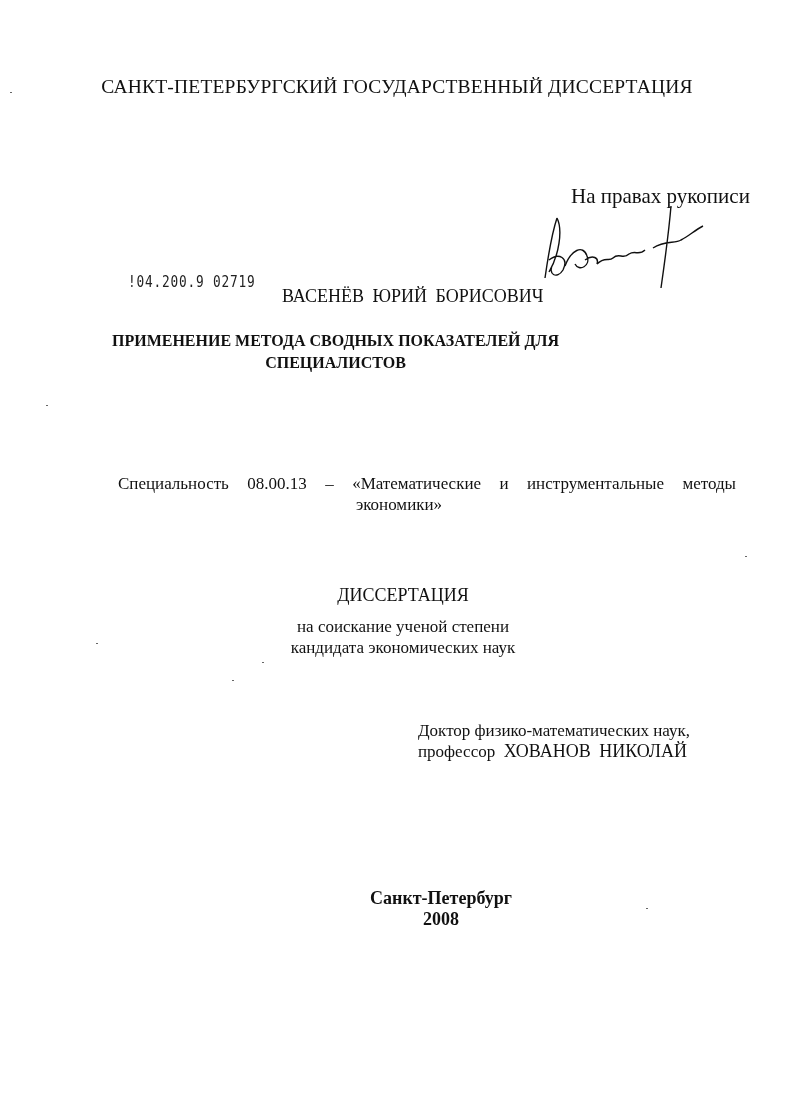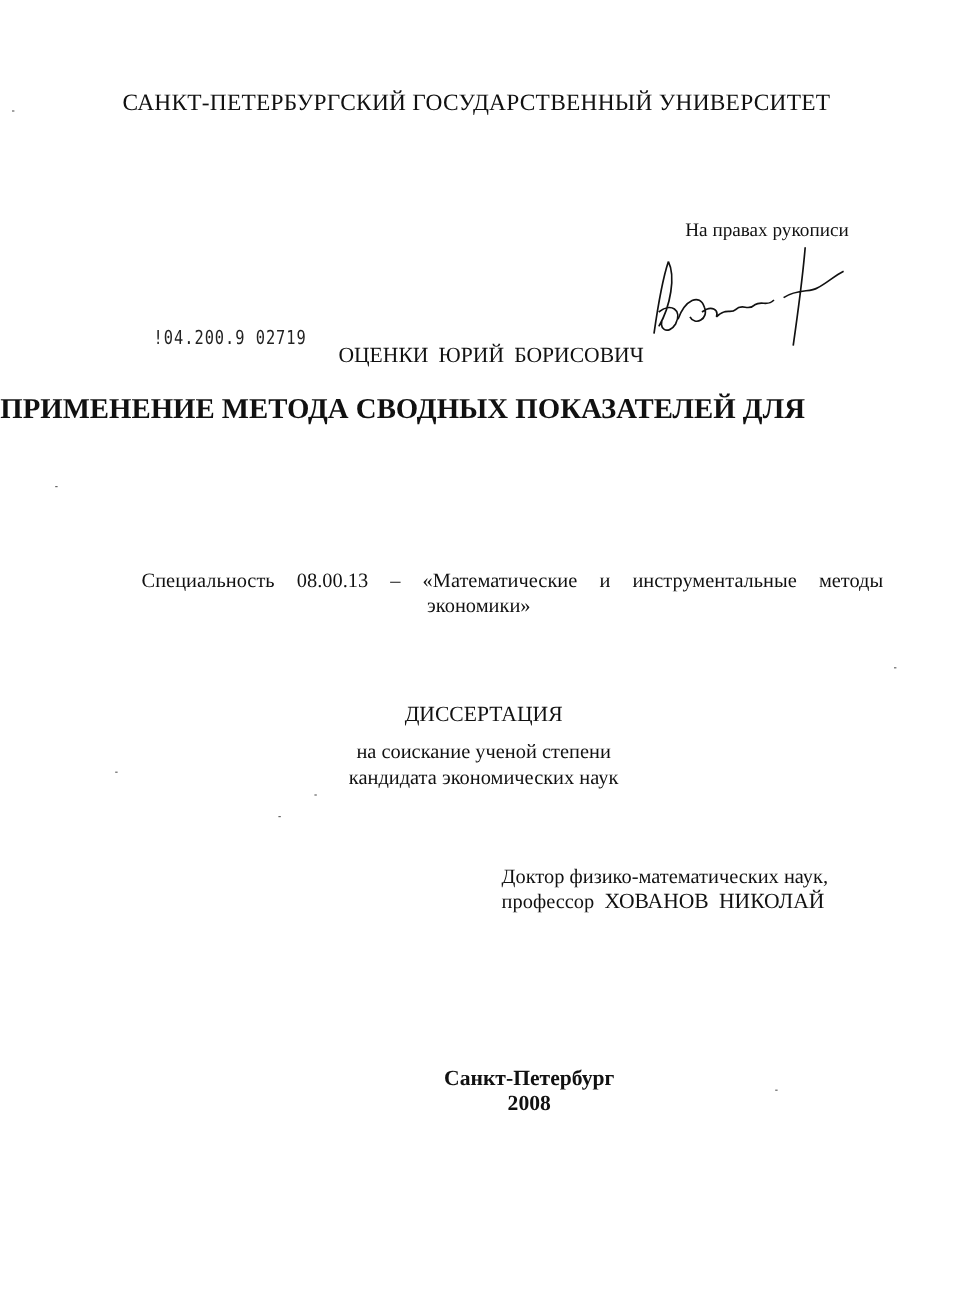--- a/index.html
+++ b/index.html
@@ -1,54 +1,55 @@
 <!DOCTYPE html>
 <html><head>
 <meta charset="utf-8">
 <style>
   html, body { margin: 0; padding: 0; background: #ffffff; }
   body { width: 794px; height: 1094px; position: relative; overflow: hidden;
          font-family: "Liberation Serif", "DejaVu Serif", serif; color: #111; }
   .abs { position: absolute; }
   .university { left: 0; width: 794px; top: 76px; text-align: center; font-size: 19.5px; letter-spacing: 0.2px; }
-  .manuscript { left: 571px; top: 184px; font-size: 16px; }
+  .manuscript { left: 571px; top: 184px; font-size: 21px; }
   .signature { left: 535px; top: 200px; width: 175px; height: 90px; }
   .stamp { left: 128px; top: 272px; font-family: "DejaVu Sans Mono", monospace; font-size: 16px;
            transform: scaleX(0.8); transform-origin: left top; letter-spacing: 1px; color: #222; }
   .author { left: 282px; top: 286px; font-size: 18px; word-spacing: 4px; }
-  .title { left: 0; width: 671px; top: 330px; text-align: center; font-weight: bold; font-size: 24px; line-height: 22px; }
+  .title { left: 0; width: 671px; top: 330px; text-align: center; font-weight: bold; font-size: 16px; line-height: 22px; }
   .specialty { left: 118px; width: 618px; top: 474px; font-size: 17px; text-align: justify; text-align-last: justify; }
   .specialty2 { left: 0; width: 794px; top: 495px; text-align: center; font-size: 17px; padding-left: 2px; }
   .diss { left: 0; width: 794px; top: 585px; text-align: center; font-size: 18px; padding-left: 6px; }
   .degree { left: 0; width: 794px; top: 616px; text-align: center; font-size: 17px; line-height: 21px; padding-left: 6px; }
   .supervisor { left: 418px; top: 720px; font-size: 17px; line-height: 21px; }
   .supervisor .name { font-size: 18px; word-spacing: 4px; }
   .supervisor .indent { padding-left: 96px; font-size: 18px; }
   .city { left: 0; width: 794px; top: 888px; text-align: center; font-weight: bold; font-size: 18px; line-height: 21px; padding-left: 44px; }
   .dot { position: absolute; width: 2px; height: 1px; background: #666; }
 </style>
 </head>
 <body>
 
-<div class="abs university">САНКТ-ПЕТЕРБУРГСКИЙ ГОСУДАРСТВЕННЫЙ УНИВЕРСИТЕТ</div>
+<div class="abs university">САНКТ-ПЕТЕРБУРГСКИЙ ГОСУДАРСТВЕННЫЙ ДИССЕРТАЦИЯ</div>
 
 <div class="abs manuscript">На правах рукописи</div>
 
 <svg class="abs signature" viewBox="0 0 175 90" fill="none" stroke="#111" stroke-width="1.4">
   <path d="M22 18 C18 30 14 50 10 78 M22 18 C28 30 24 55 14 72 M14 60 C24 52 34 58 28 70 C22 80 12 74 18 64"></path>
   <path d="M30 66 C36 50 48 44 52 56 C56 66 44 72 40 64 M50 60 C58 54 64 58 62 64 C70 56 74 62 78 58 C84 52 88 60 94 54 C100 50 104 56 110 50"></path>
   <path d="M136 6 C134 30 130 60 126 88 M118 48 C130 40 140 44 146 40 C154 36 160 30 168 26"></path>
 </svg>
 
 <div class="abs stamp">!04.200.9 02719</div>
 
-<div class="abs author">ОЦЕНКИ ЮРИЙ БОРИСОВИЧ</div>
+<div class="abs author">ВАСЕНЁВ ЮРИЙ БОРИСОВИЧ</div>
 
 <div class="abs title">
   <div>ПРИМЕНЕНИЕ МЕТОДА СВОДНЫХ ПОКАЗАТЕЛЕЙ ДЛЯ</div>
+  <div>СПЕЦИАЛИСТОВ</div>
 </div>
 
 <div class="abs specialty">Специальность 08.00.13 – «Математические и инструментальные методы</div>
 <div class="abs specialty2">экономики»</div>
 
 <div class="abs diss">ДИССЕРТАЦИЯ</div>
 
 <div class="abs degree">
   <div>на соискание ученой степени</div>
   <div>кандидата экономических наук</div>

